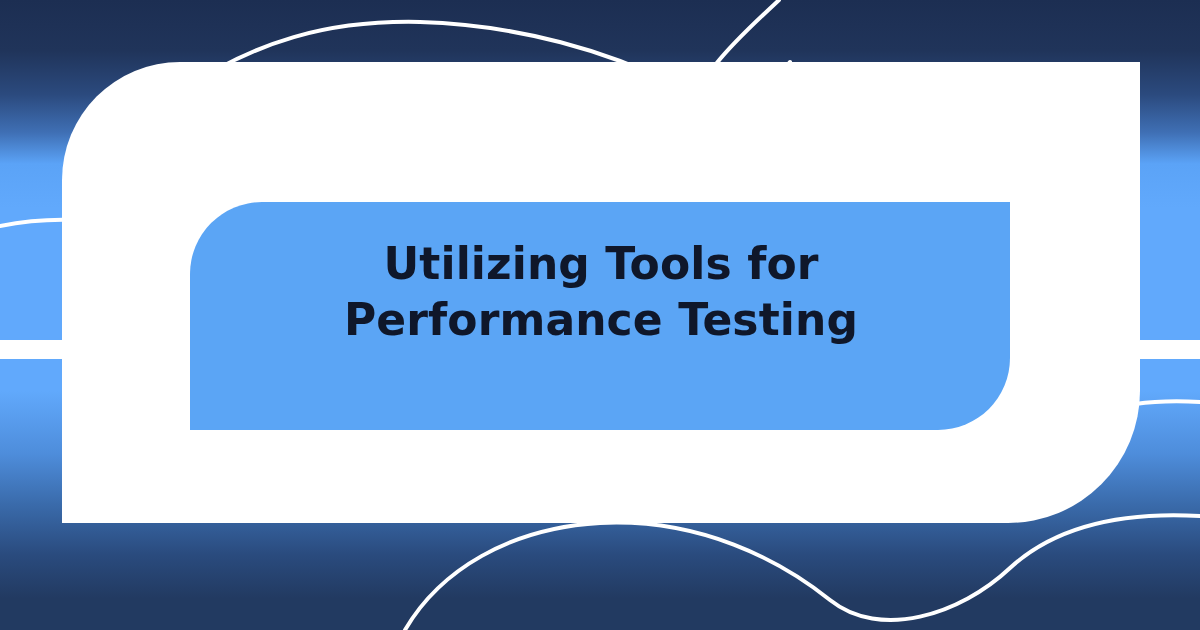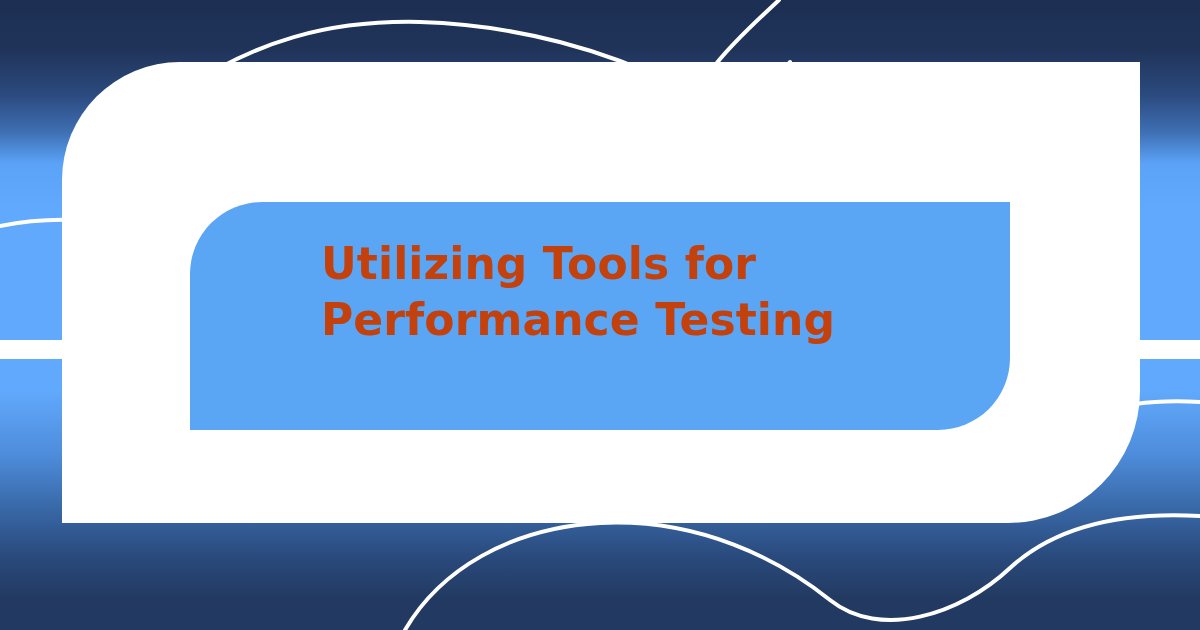--- a/index.html
+++ b/index.html
@@ -92,24 +92,25 @@
     left: 62px;
     top: 62px;
     width: 1078px;
     height: 461px;
     display: flex;
     align-items: center;
     justify-content: center;
     pointer-events: none;
   }
   .title {
-    color: #c2410c;
+    color: #0f172a;
     font-size: 44px;
     font-weight: 600;
     line-height: 1.26;
+    text-align: center;
     letter-spacing: 0.1px;
     max-width: 560px;
     margin: 0;
     padding-bottom: 2px;
   }
 </style>
 </head>
 <body>
 
 <div id="canvas">

